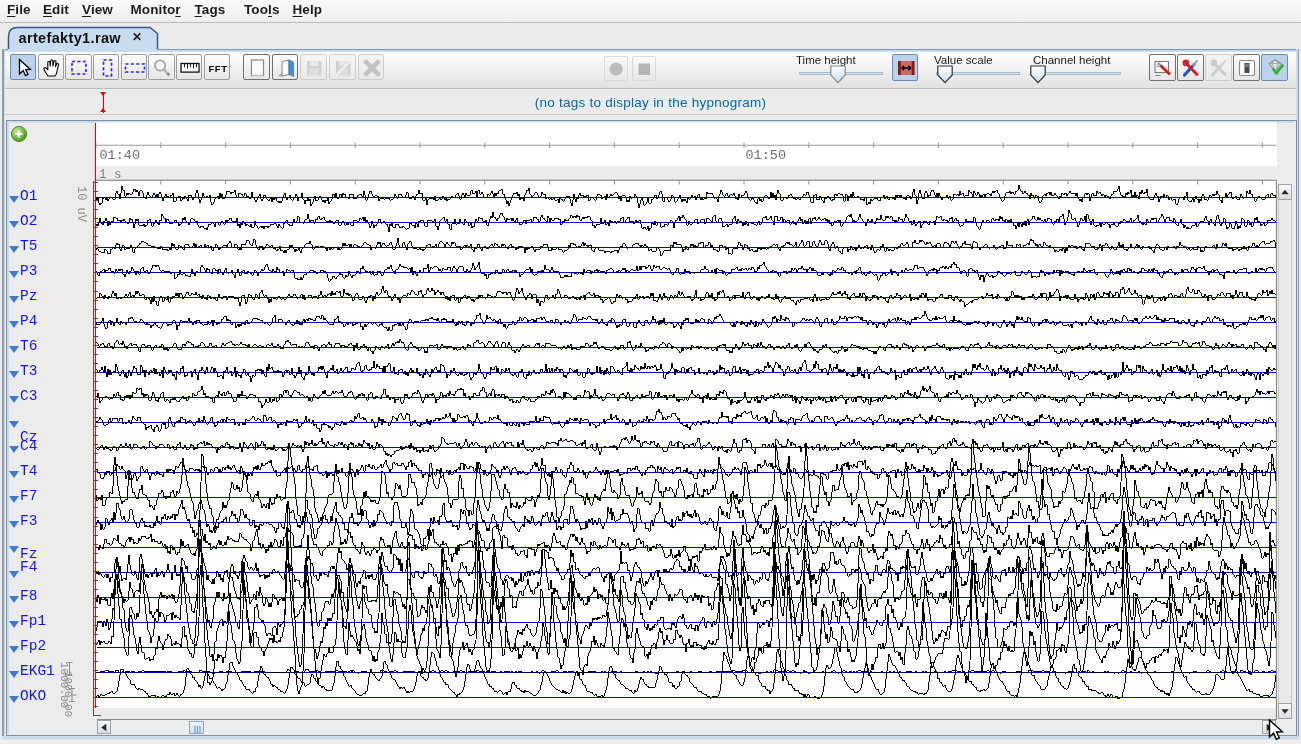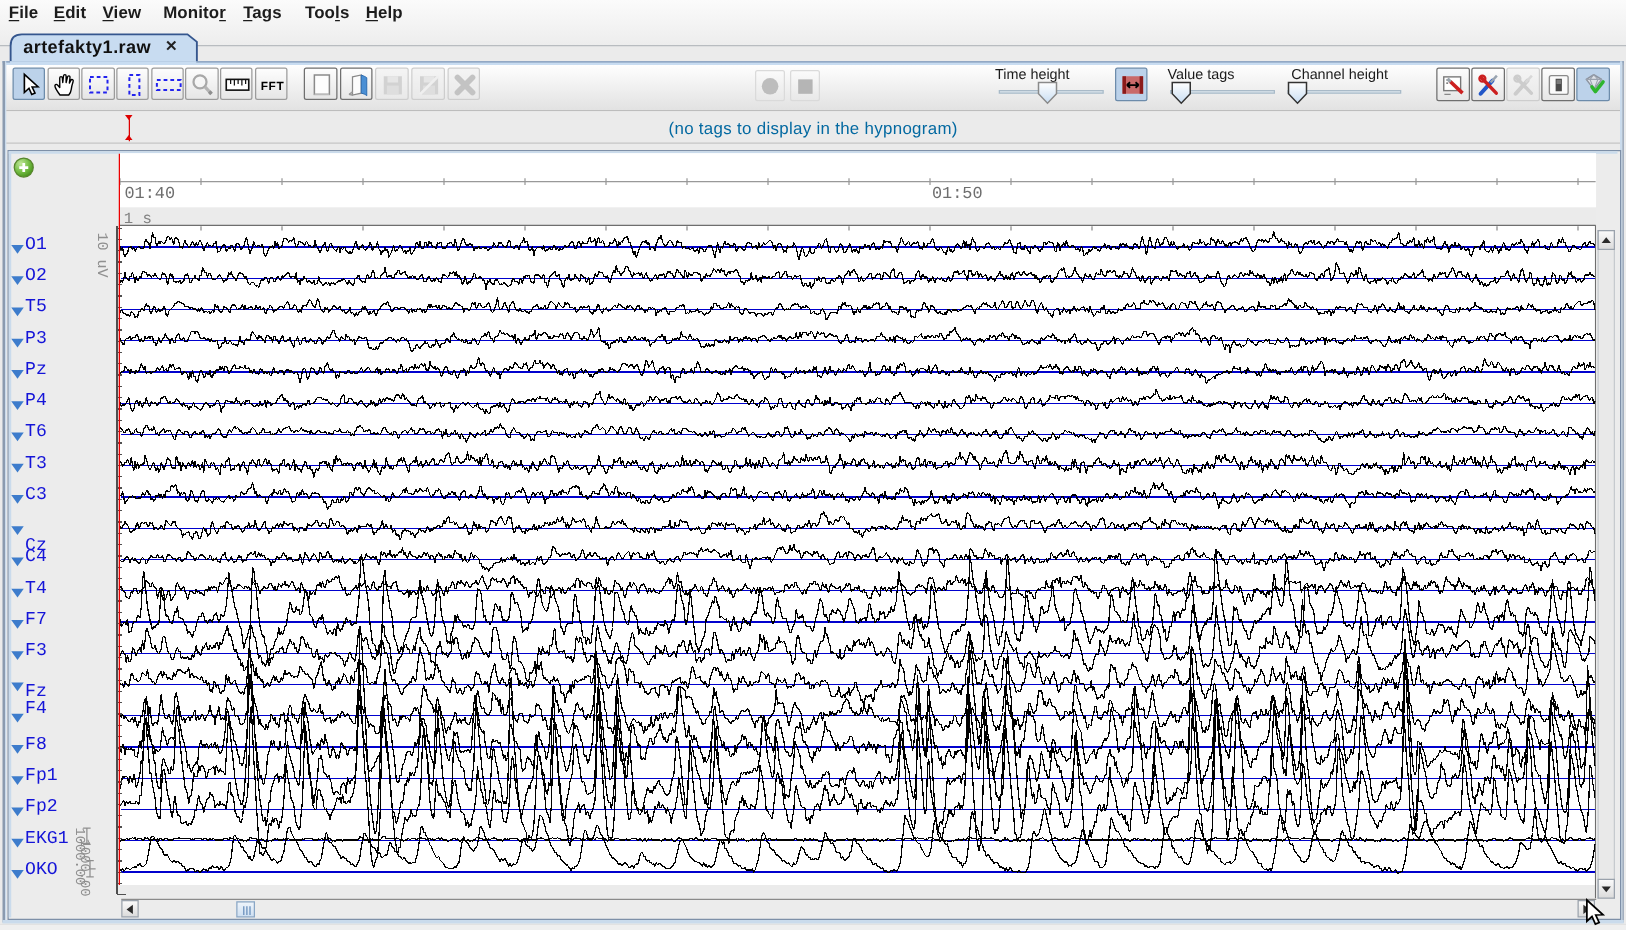--- a/index.html
+++ b/index.html
@@ -1,19 +1,19 @@
 <!DOCTYPE html>
 <html><head><meta charset="utf-8">
 <style>
 * { margin:0; padding:0; box-sizing:border-box; }
 html,body { width:1301px; height:744px; overflow:hidden; background:#ebebeb;
   font-family:"Liberation Sans", sans-serif; position:relative; }
 .abs { position:absolute; }
 
-#menubar { position:absolute; left:0; top:0; width:1301px; height:37px;
+#menubar { position:absolute; left:0; top:0; width:1301px; height:23px;
   background:linear-gradient(#fbfbfb,#ededed); border-bottom:1px solid #b8bcc0; }
 .mi { position:absolute; top:2px; font-size:13.5px; font-weight:bold; color:#1c1c1c; letter-spacing:0.1px; }
 .mn { text-decoration:underline; text-underline-offset:2px; }
 
 #tab { position:absolute; left:7px; top:26px; width:152px; height:26px; }
 #tab .txt { position:absolute; left:11.5px; top:3.5px; font-size:14.5px; font-weight:bold; color:#111; letter-spacing:0.35px; }
 #tab .cls { position:absolute; left:125px; top:4px; font-size:12px; font-weight:bold; color:#222; }
 #tabline { position:absolute; left:2px; top:48.5px; width:1297px; height:3px;
   background:#c8dcf1; border-top:1px solid #7e96b6; }
 #tabunder { position:absolute; left:8px; top:48.5px; width:149px; height:3px; background:#c8dcf1; }
@@ -163,21 +163,21 @@
 <div class="slidertrack" style="left:799px;top:71.5px;width:83.5px"></div>
 <div style="position:absolute;left:828.5px;top:63.5px;width:18px;height:20px"><svg width="18" height="20" viewBox="0 0 18 20" xmlns="http://www.w3.org/2000/svg">
       <defs>
         <linearGradient id="th837" x1="0" y1="0" x2="0" y2="1">
           <stop offset="0" stop-color="#ffffff"></stop>
           <stop offset="1" stop-color="#c8ddf2"></stop>
         </linearGradient>
       </defs>
       <polygon points="1.8,2 16.2,2 16.2,11 9,18.6 1.8,11" fill="url(#th837)" stroke="#8a8a8a" stroke-width="1.2"></polygon>
     </svg></div>
-<div class="sliderlabel" style="left:934px;top:53.5px">Value tags</div>
+<div class="sliderlabel" style="left:934px;top:53.5px">Value scale</div>
 <div class="slidertrack" style="left:935.7px;top:71.5px;width:84.79999999999995px"></div>
 <div style="position:absolute;left:936px;top:63.5px;width:18px;height:20px"><svg width="18" height="20" viewBox="0 0 18 20" xmlns="http://www.w3.org/2000/svg">
       <defs>
         <linearGradient id="th945" x1="0" y1="0" x2="0" y2="1">
           <stop offset="0" stop-color="#ffffff"></stop>
           <stop offset="1" stop-color="#c8ddf2"></stop>
         </linearGradient>
       </defs>
       <polygon points="1.8,2 16.2,2 16.2,11 9,18.6 1.8,11" fill="url(#th945)" stroke="#333" stroke-width="1.2"></polygon>
     </svg></div>

